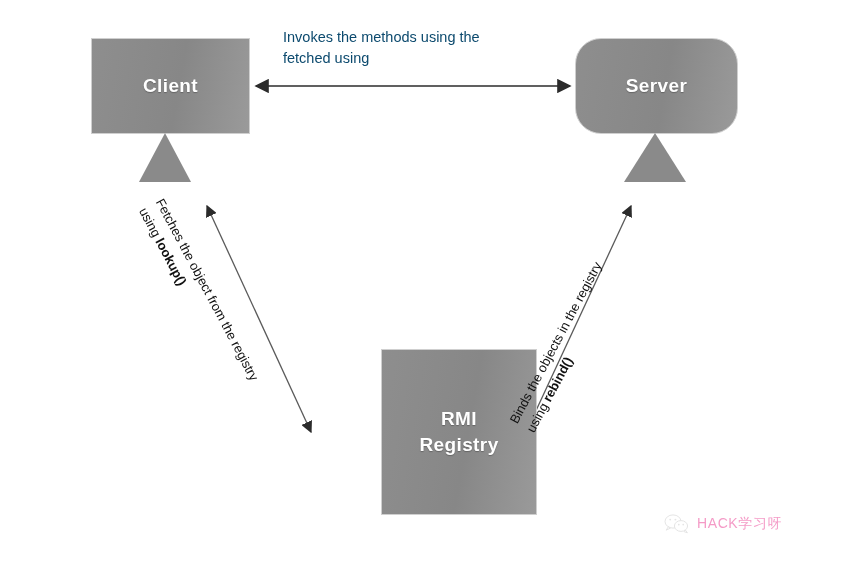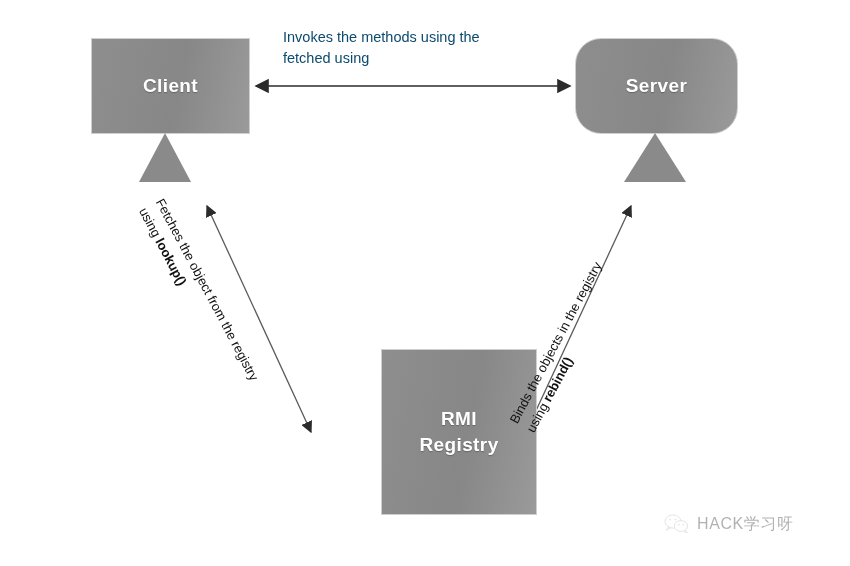--- a/index.html
+++ b/index.html
@@ -111,22 +111,22 @@
   #watermark {
     position: absolute;
     left: 664px;
     top: 513px;
     display: flex;
     align-items: center;
     gap: 7px;
     opacity: 0.55;
   }
   #watermark-text {
-    font-size: 16px;
-    color: #737373;
+    font-size: 14px;
+    color: #ec4899;
     letter-spacing: 0.6px;
   }
 </style>
 </head>
 <body>
 
 <div id="canvas">
 
   <svg id="arrow-layer" viewBox="0 0 850 566" width="850" height="566">
     <defs>

